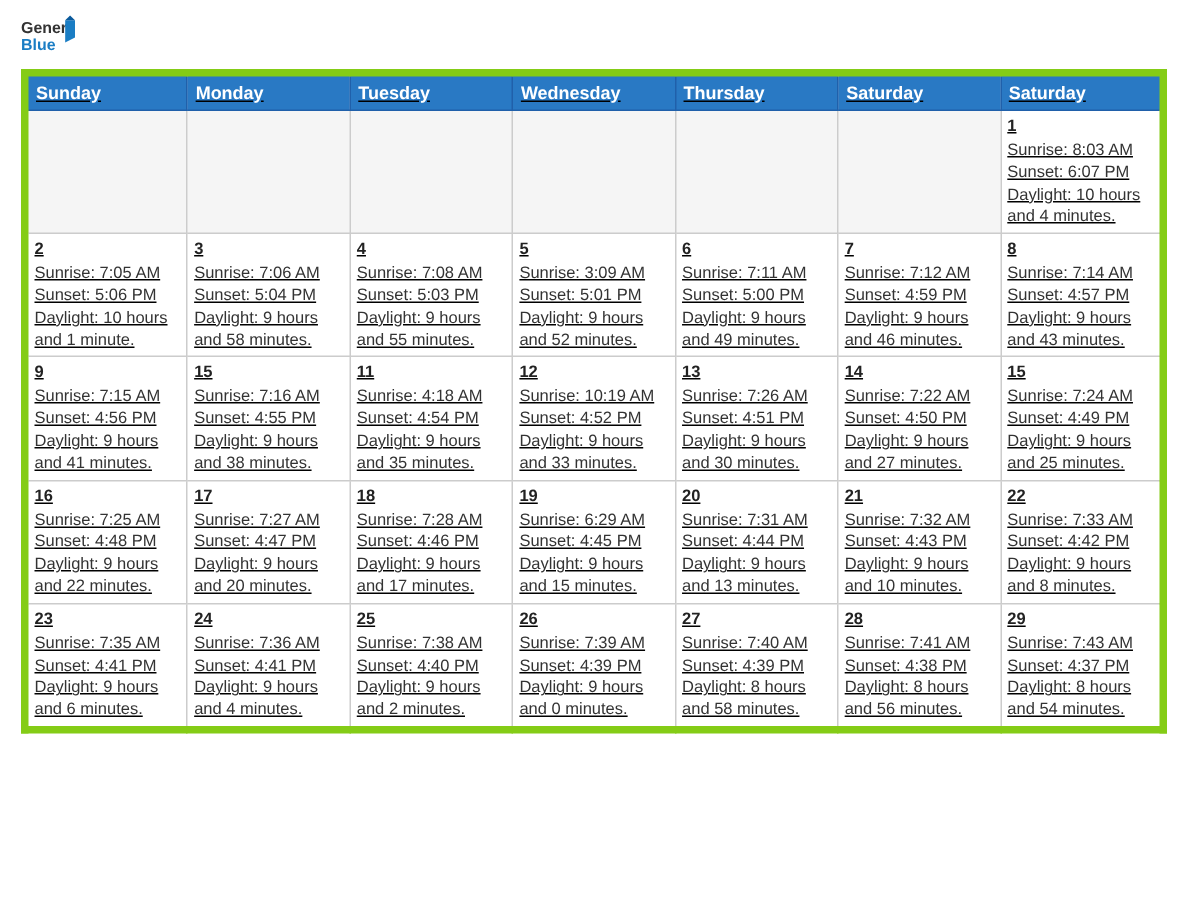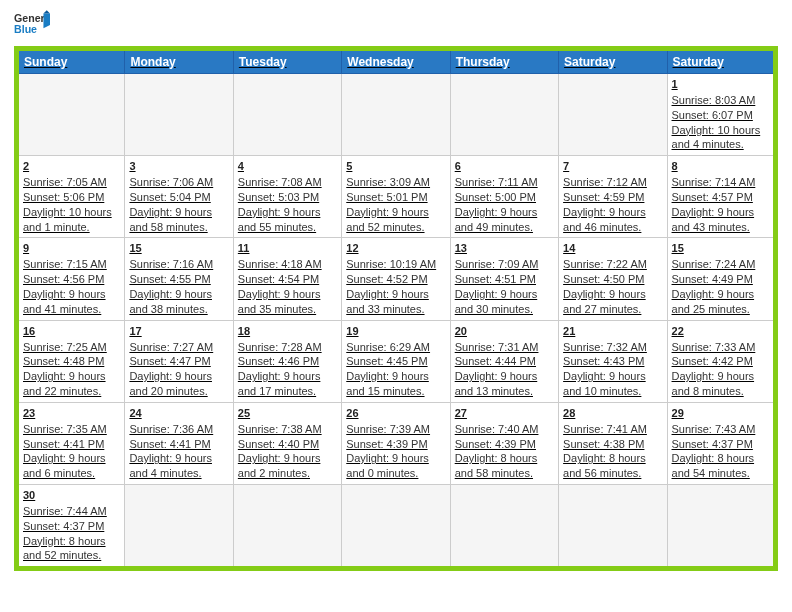--- a/index.html
+++ b/index.html
@@ -208,21 +208,21 @@
           </td>
           <td>
             <span class="day-num">12</span>
             <div class="day-info">Sunrise: 10:19 AM
 Sunset: 4:52 PM
 Daylight: 9 hours
 and 33 minutes.</div>
           </td>
           <td>
             <span class="day-num">13</span>
-            <div class="day-info">Sunrise: 7:09 AM
+            <div class="day-info">Sunrise: 7:26 AM
 Sunset: 4:51 PM
 Daylight: 9 hours
 and 30 minutes.</div>
           </td>
           <td>
             <span class="day-num">14</span>
             <div class="day-info">Sunrise: 7:22 AM
 Sunset: 4:50 PM
 Daylight: 9 hours
 and 27 minutes.</div>
@@ -330,30 +330,15 @@
 and 56 minutes.</div>
           </td>
           <td>
             <span class="day-num">29</span>
             <div class="day-info">Sunrise: 7:43 AM
 Sunset: 4:37 PM
 Daylight: 8 hours
 and 54 minutes.</div>
           </td>
         </tr>
-        <tr>
-          <td>
-            <span class="day-num">30</span>
-            <div class="day-info">Sunrise: 7:44 AM
-Sunset: 4:37 PM
-Daylight: 8 hours
-and 52 minutes.</div>
-          </td>
-          <td class="empty"></td>
-          <td class="empty"></td>
-          <td class="empty"></td>
-          <td class="empty"></td>
-          <td class="empty"></td>
-          <td class="empty"></td>
-        </tr>
       </tbody>
   </table>
 </div>
 
 </body></html>

